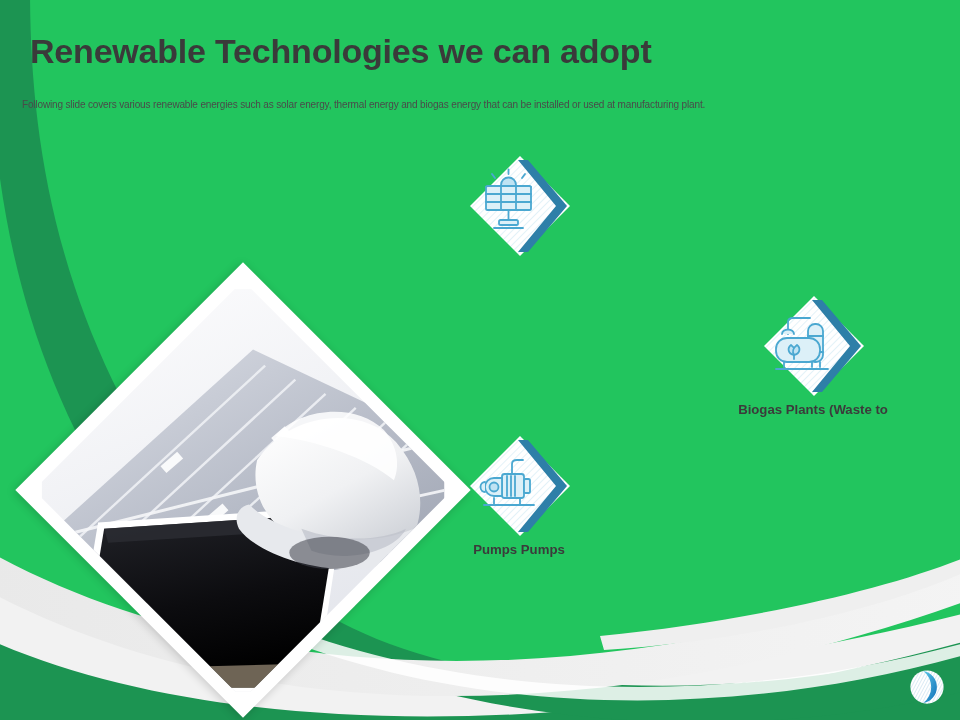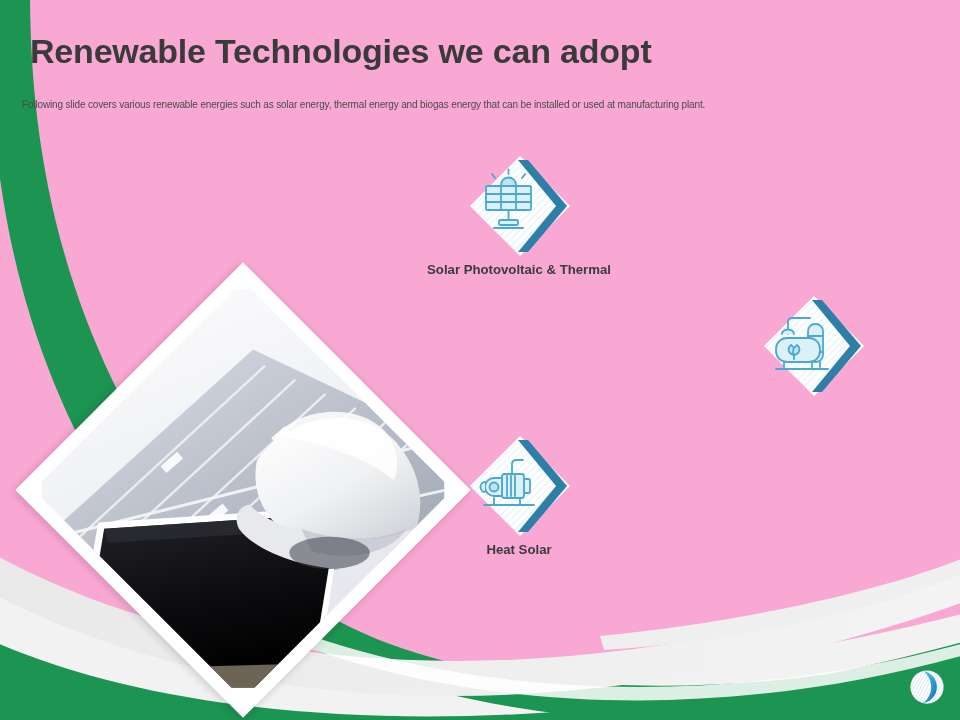--- a/index.html
+++ b/index.html
@@ -7,21 +7,21 @@
   body {
     font-family: "Liberation Sans", sans-serif;
     background:#ffffff;
     overflow:hidden;
     position:relative;
   }
   #slide {
     position:relative;
     width:960px;
     height:720px;
-    background:#f9a8d4;
+    background:#22c55e;
     overflow:hidden;
   }
   
   .bg-layer {
     position:absolute;
     left:0; top:0;
     width:960px; height:720px;
     pointer-events:none;
   }
   
@@ -249,21 +249,20 @@
         <line x1="18" y1="48" x2="63" y2="48"></line>
         <line x1="33" y1="32" x2="33" y2="56"></line>
         <line x1="48" y1="32" x2="48" y2="56"></line>
 
         <line x1="40.5" y1="56" x2="40.5" y2="66"></line>
         <rect x="31" y="66" width="19" height="5" rx="1.6" fill="#DCF0F8"></rect>
         <line x1="26" y1="74" x2="55" y2="74"></line>
       </g>
     </svg>
     <div class="item-label">
-      <div>Solar Photovoltaic &amp; Thermal</div>
     </div>
   </div>
 
   <div class="item" id="item-biogas">
     <svg class="badge" viewBox="0 0 104 104">
       <g>
         <polygon points="52,2 102,52 52,102 2,52" fill="url(#hatch)"></polygon>
       </g>
       <g>
         <path d="M 50 6 L 60 6 L 99 52 L 60 98 L 50 98 L 88 52 Z" fill="#2E7FA8"></path>
@@ -284,20 +283,21 @@
         <path d="M 32 61 C 38 60 39 54 35 51 C 31 54 30 58 32 61 Z" fill="#BFE3F3"></path>
         <line x1="32" y1="61" x2="32" y2="65"></line>
 
         <line x1="22" y1="68" x2="22" y2="73"></line>
         <line x1="50" y1="68" x2="50" y2="73"></line>
         <line x1="58" y1="68" x2="58" y2="73"></line>
         <line x1="14" y1="75" x2="66" y2="75"></line>
       </g>
     </svg>
     <div class="item-label">
+      <div>Biogas Plants (Waste to</div>
     </div>
   </div>
 
   <div class="item" id="item-heat">
     <svg class="badge" viewBox="0 0 104 104">
       <g>
         <polygon points="52,2 102,52 52,102 2,52" fill="url(#hatch)"></polygon>
       </g>
       <g>
         <path d="M 50 6 L 60 6 L 99 52 L 60 98 L 50 98 L 88 52 Z" fill="#2E7FA8"></path>
@@ -317,21 +317,21 @@
         <path d="M 17 48 a 4.5 5 0 0 0 0 10" fill="#DCF0F8"></path>
 
         <rect x="56" y="45" width="6" height="14" rx="1.6" fill="#DCF0F8"></rect>
 
         <line x1="26" y1="64" x2="26" y2="70"></line>
         <line x1="52" y1="64" x2="52" y2="70"></line>
         <line x1="16" y1="71" x2="66" y2="71"></line>
       </g>
     </svg>
     <div class="item-label">
-      <div>Heat Solar</div>
+      <div>Pumps Pumps</div>
     </div>
   </div>
 
   <svg class="logo" viewBox="0 0 40 40">
     <defs>
       <clipPath id="crescentClip">
         <path d="M 20 2 a 18 18 0 1 0 0 36 a 18 18 0 1 0 0 -36 Z
                  M 14 6 a 14.5 14.5 0 1 1 0 28 a 17 17 0 0 0 0 -28 Z"></path>
       </clipPath>
       <pattern id="logoHatch" width="3" height="3" patternUnits="userSpaceOnUse" patternTransform="rotate(28)">

